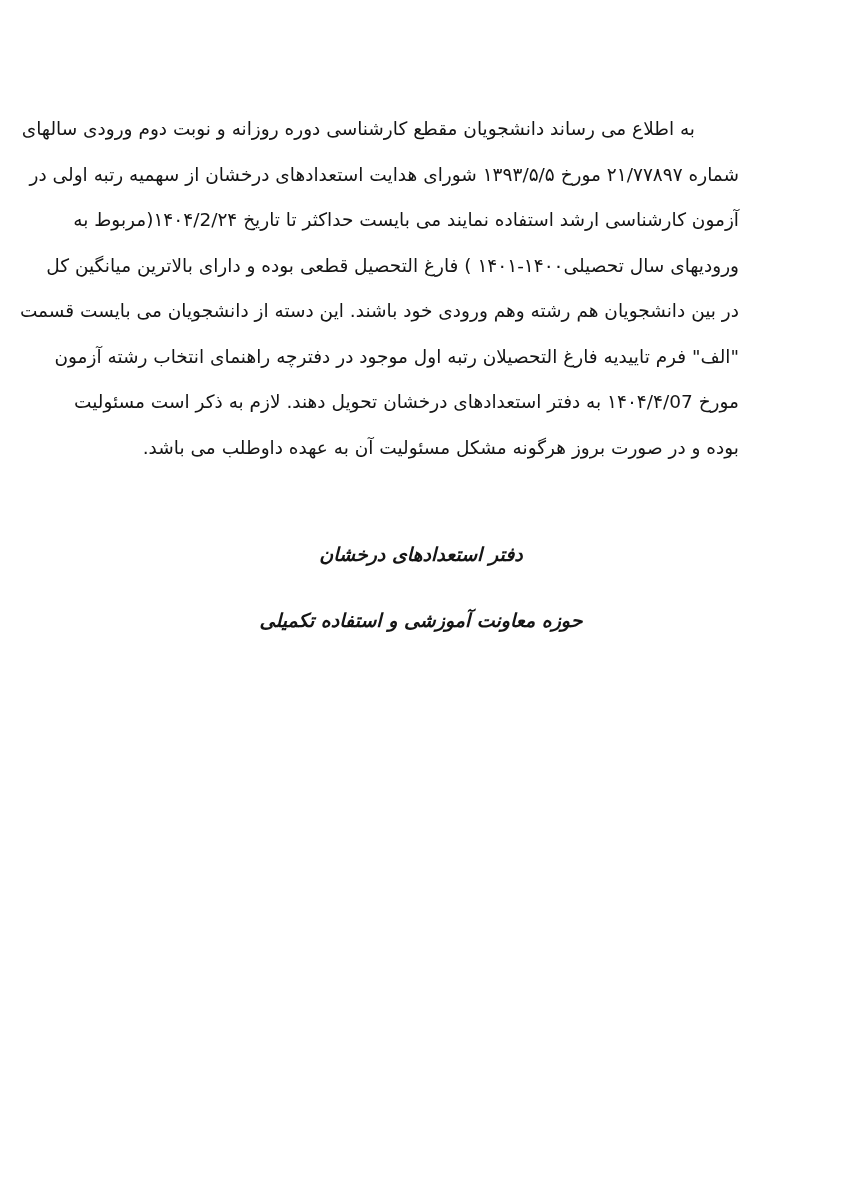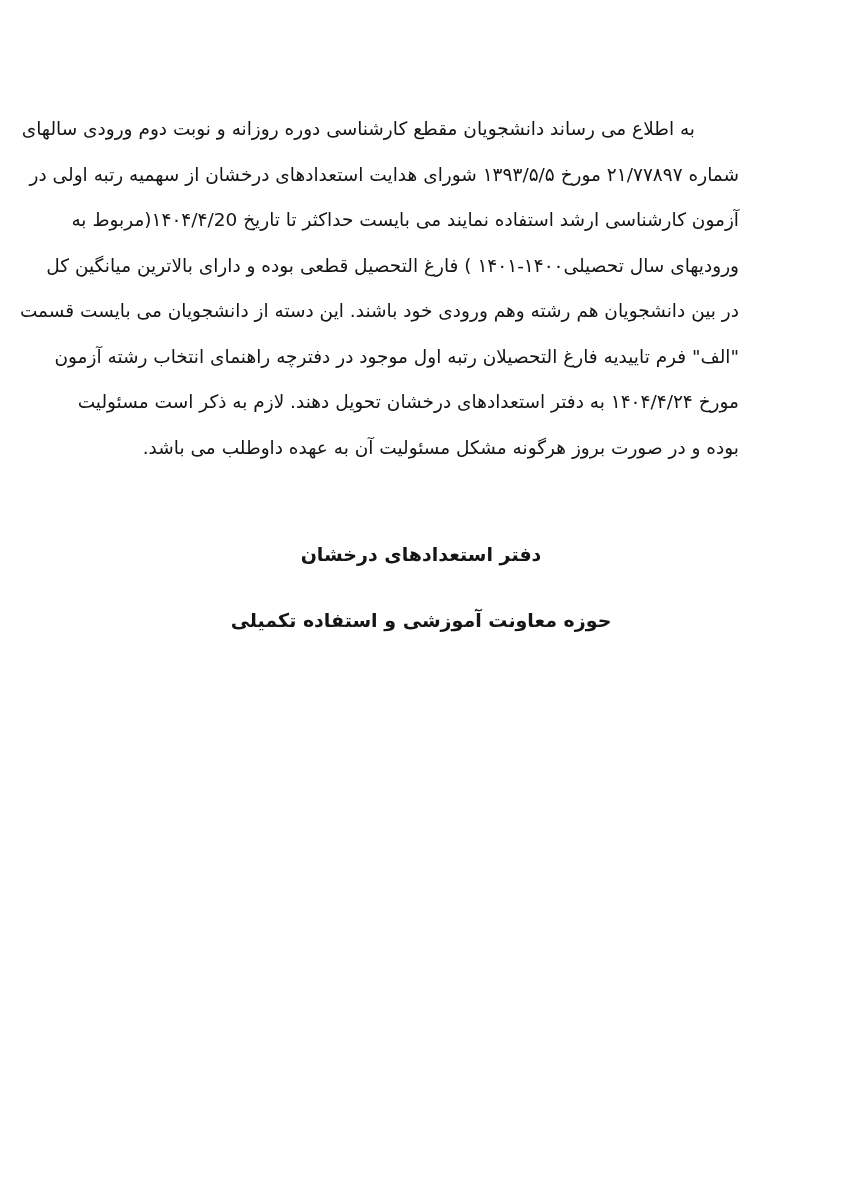--- a/index.html
+++ b/index.html
@@ -45,37 +45,38 @@
   }
   .signature {
     margin-top: 62px;
     text-align: center;
   }
   .sig-line {
     direction: rtl;
     font-size: 19px;
     font-weight: bold;
     line-height: 45.5px;
+    font-style: italic;
   }
   .sig-line + .sig-line {
     margin-top: 20px;
   }
 </style>
 </head>
 <body>
 
 <div class="page" dir="rtl" lang="fa">
   <div class="content">
     <div class="body-line first">به اطلاع می رساند دانشجویان مقطع کارشناسی دوره روزانه و نوبت دوم ورودی سالهای</div>
     <div class="body-line">شماره ۲۱/۷۷۸۹۷ مورخ ۱۳۹۳/۵/۵ شورای هدایت استعدادهای درخشان از سهمیه رتبه اولی در</div>
-    <div class="body-line">آزمون کارشناسی ارشد استفاده نمایند می بایست حداکثر تا تاریخ ۱۴۰۴/۴/20(مربوط به</div>
+    <div class="body-line">آزمون کارشناسی ارشد استفاده نمایند می بایست حداکثر تا تاریخ ۱۴۰۴/2/۲۴(مربوط به</div>
     <div class="body-line">ورودیهای سال تحصیلی۱۴۰۰-۱۴۰۱ ) فارغ التحصیل قطعی بوده و دارای بالاترین میانگین کل</div>
     <div class="body-line">در بین دانشجویان هم رشته وهم ورودی خود باشند. این دسته از دانشجویان می بایست قسمت</div>
     <div class="body-line">"الف" فرم تاییدیه فارغ التحصیلان رتبه اول موجود در دفترچه راهنمای انتخاب رشته آزمون</div>
-    <div class="body-line">مورخ ۱۴۰۴/۴/۲۴ به دفتر استعدادهای درخشان تحویل دهند. لازم به ذکر است مسئولیت</div>
+    <div class="body-line">مورخ ۱۴۰۴/۴/07 به دفتر استعدادهای درخشان تحویل دهند. لازم به ذکر است مسئولیت</div>
     <div class="body-line last">بوده و در صورت بروز هرگونه مشکل مسئولیت آن به عهده داوطلب می باشد.</div>
 
     <div class="signature">
       <div class="sig-line">دفتر استعدادهای درخشان</div>
       <div class="sig-line">حوزه معاونت آموزشی و استفاده تکمیلی</div>
     </div>
   </div>
 </div>
 
 </body></html>

